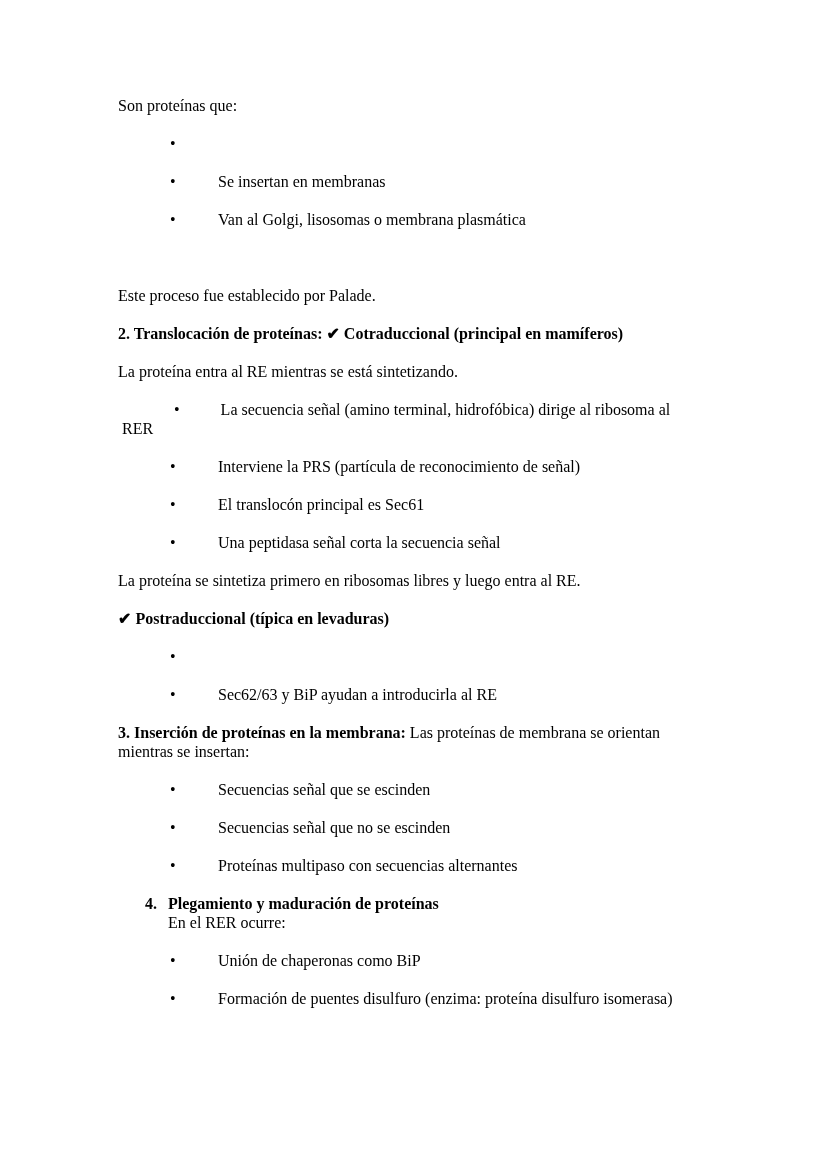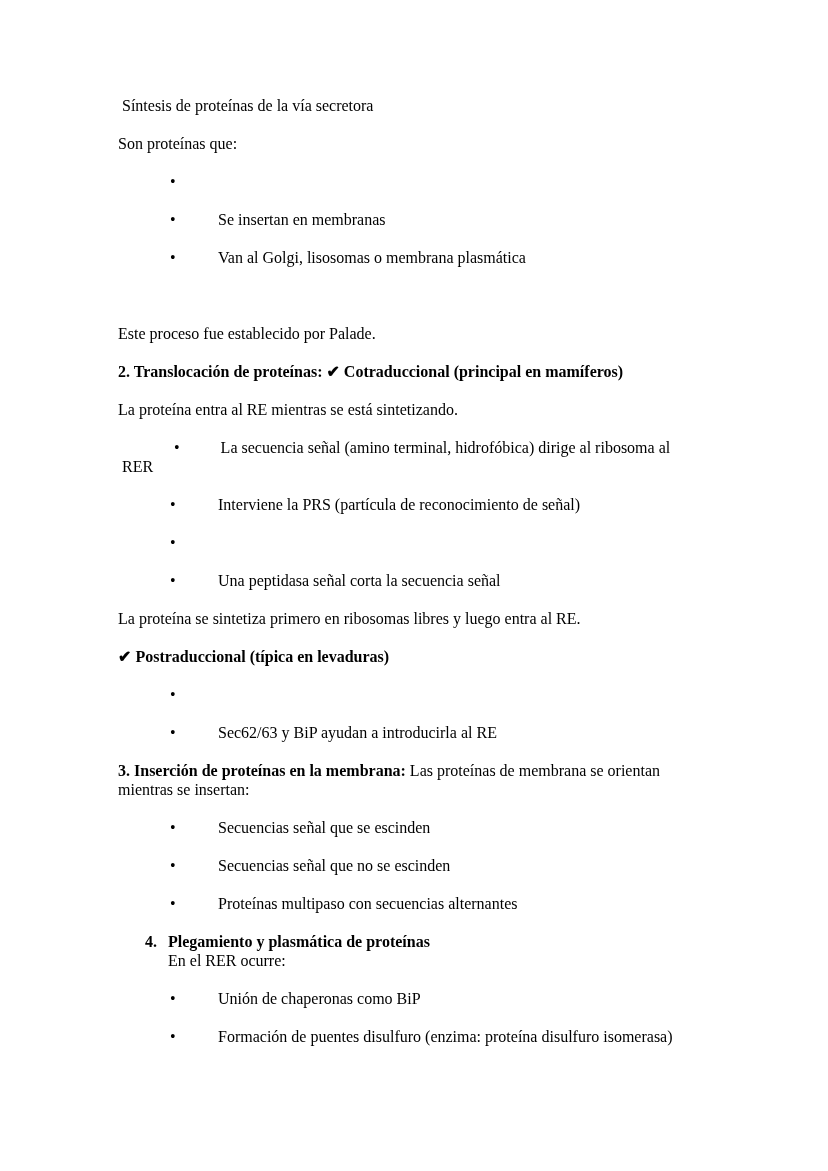--- a/index.html
+++ b/index.html
@@ -58,21 +58,20 @@
     font-weight: bold;
   }
   .numbered .num-body { flex: 1; }
 </style>
 </head>
 <body>
 
 <div class="page">
   <div class="content">
 
-    <p class="para"> Síntesis de proteínas de la vía secretora</p>
 
     <p class="para">Son proteínas que:</p>
 
     <div class="bullet">
       <span class="dot">•</span>
     </div>
     <div class="bullet">
       <span class="dot">•</span>
       <span class="btxt">Se insertan en membranas</span>
     </div>
@@ -92,20 +91,21 @@
     <div class="bullet-hang">
       <span>•</span><span class="gap"></span><span>La secuencia señal (amino terminal, hidrofóbica) dirige al ribosoma al</span><br><span>RER</span>
     </div>
 
     <div class="bullet">
       <span class="dot">•</span>
       <span class="btxt">Interviene la PRS (partícula de reconocimiento de señal)</span>
     </div>
     <div class="bullet">
       <span class="dot">•</span>
+      <span class="btxt">El translocón principal es Sec61</span>
     </div>
     <div class="bullet">
       <span class="dot">•</span>
       <span class="btxt">Una peptidasa señal corta la secuencia señal</span>
     </div>
 
     <p class="para">La proteína se sintetiza primero en ribosomas libres y luego entra al RE.</p>
 
     <p class="para bold">✔ Postraduccional (típica en levaduras)</p>
 
@@ -128,21 +128,21 @@
       <span class="btxt">Secuencias señal que no se escinden</span>
     </div>
     <div class="bullet">
       <span class="dot">•</span>
       <span class="btxt">Proteínas multipaso con secuencias alternantes</span>
     </div>
 
     <div class="numbered">
       <span class="num">4.</span>
       <div class="num-body">
-        <span class="bold">Plegamiento y plasmática de proteínas</span><br>
+        <span class="bold">Plegamiento y maduración de proteínas</span><br>
         <span>En el RER ocurre:</span>
       </div>
     </div>
 
     <div class="bullet">
       <span class="dot">•</span>
       <span class="btxt">Unión de chaperonas como BiP</span>
     </div>
     <div class="bullet">
       <span class="dot">•</span>

